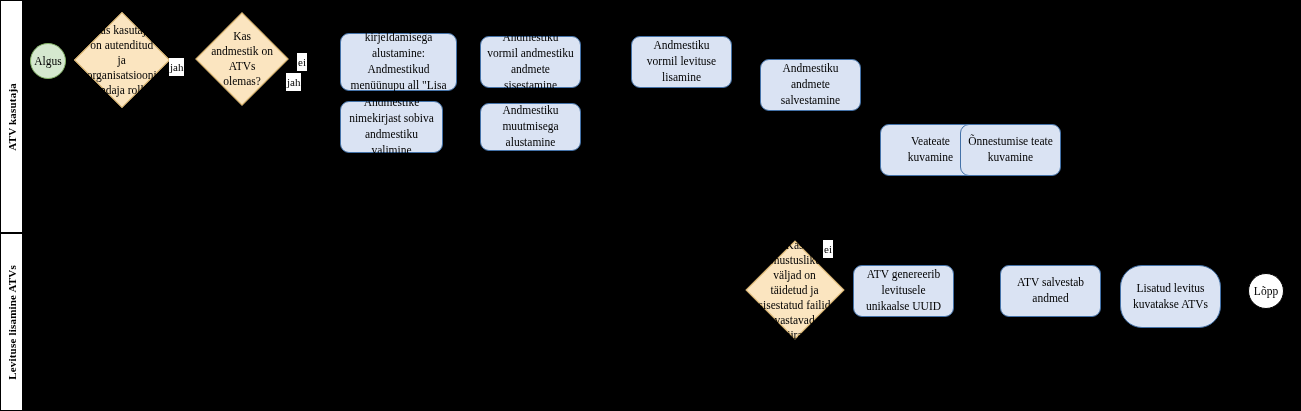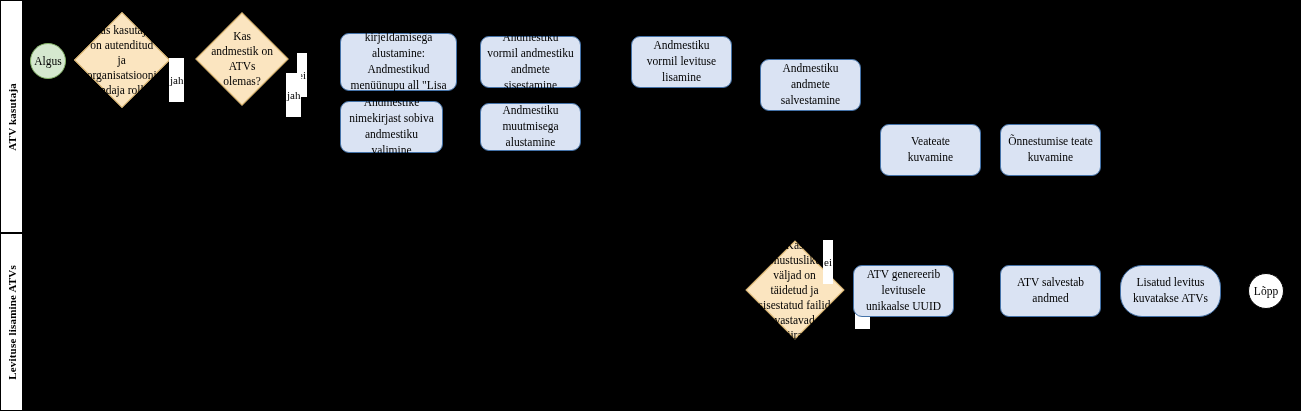--- a/index.html
+++ b/index.html
@@ -102,21 +102,21 @@
   }
 
   
   .edge-label {
     position: absolute;
     background: #ffffff;
     color: #000000;
     font-family: "Liberation Serif", serif;
     font-size: 11px;
     line-height: 1.1;
-    padding: 16px 1px;
+    padding: 3px 1px;
     white-space: nowrap;
   }
 </style>
 </head>
 <body>
 
 <div id="canvas">
 
   <div class="lane-body" id="lane-top-body"></div>
   <div class="lane-body" id="lane-bottom-body"></div>
@@ -166,40 +166,40 @@
   </div>
 
   <div class="node process" style="left:760px; top:36px; width:101px; height:52px;margin-top:23px;">
     <span>Andmestiku andmete salvestamine</span>
   </div>
 
   <div class="node process" style="left:880px; top:124px; width:101px; height:52px;">
     <span>Veateate kuvamine</span>
   </div>
 
-  <div class="node process" style="left:1000px; top:124px; width:101px; height:52px;align-items:center;">
+  <div class="node process" style="left:960px; top:124px; width:101px; height:52px;align-items:center;">
     <span>Õnnestumise teate kuvamine</span>
   </div>
 
   <div class="node decision" style="left:760px; top:255px; width:70px; height:70px;">
     <div class="dtext">Kas kohustuslikud väljad on täidetud ja sisestatud failid vastavad mahupiirangule?</div>
   </div>
 
   <div class="edge-label" style="left:823px; top:240px;">ei</div>
   <div class="edge-label" style="left:855px; top:285px;">jah</div>
 
   <div class="node process" style="left:853px; top:265px; width:101px; height:52px;">
     <span>ATV genereerib levitusele unikaalse UUID</span>
   </div>
 
   <div class="node process" style="left:1000px; top:265px; width:101px; height:52px;">
     <span>ATV salvestab andmed</span>
   </div>
 
-  <div class="node process" style="left:1120px; top:265px; width:101px; height:52px;border-radius:22px;">
+  <div class="node process" style="left:1120px; top:265px; width:101px; height:63px;border-radius:22px;">
     <span>Lisatud levitus kuvatakse ATVs</span>
   </div>
 
   <div class="node terminator-end" style="left:1248px; top:273px; width:36px; height:36px;">
     <span>Lõpp</span>
   </div>
 
 </div>
 
 </body></html>

